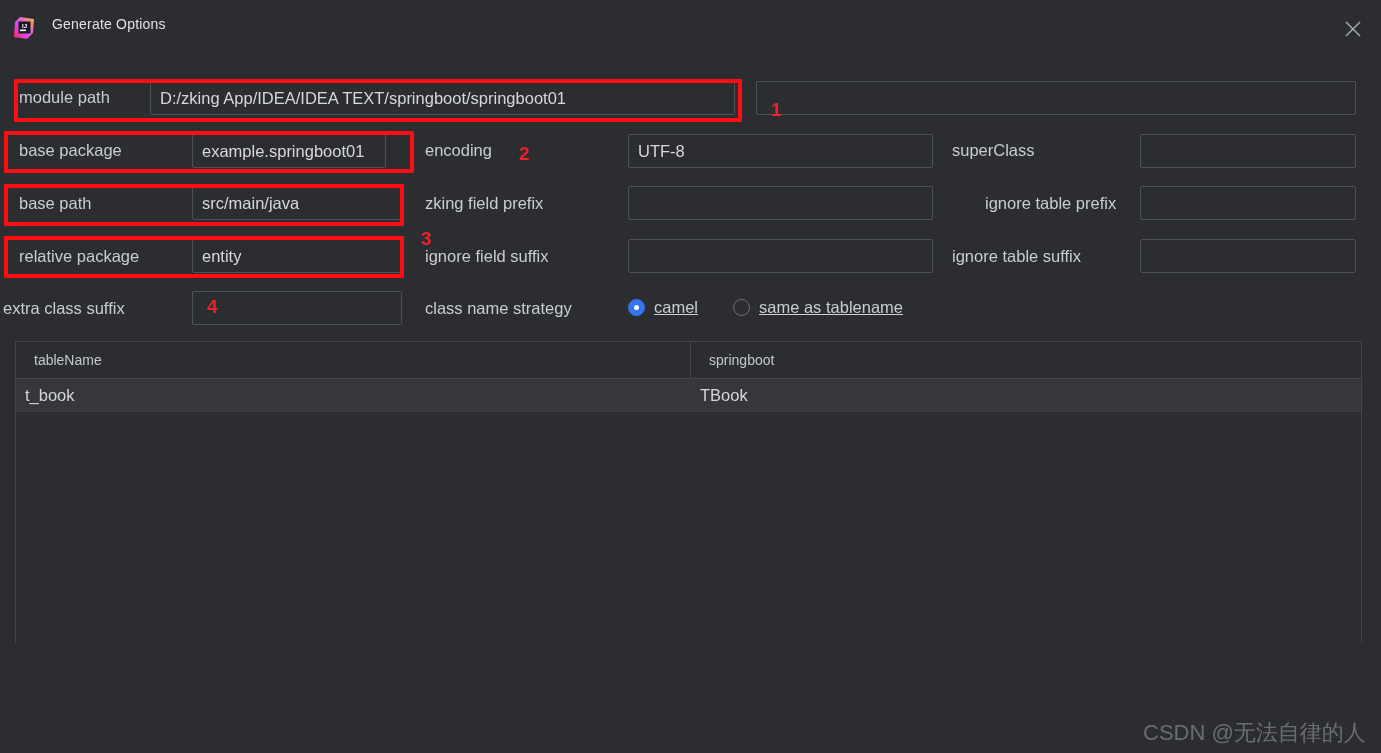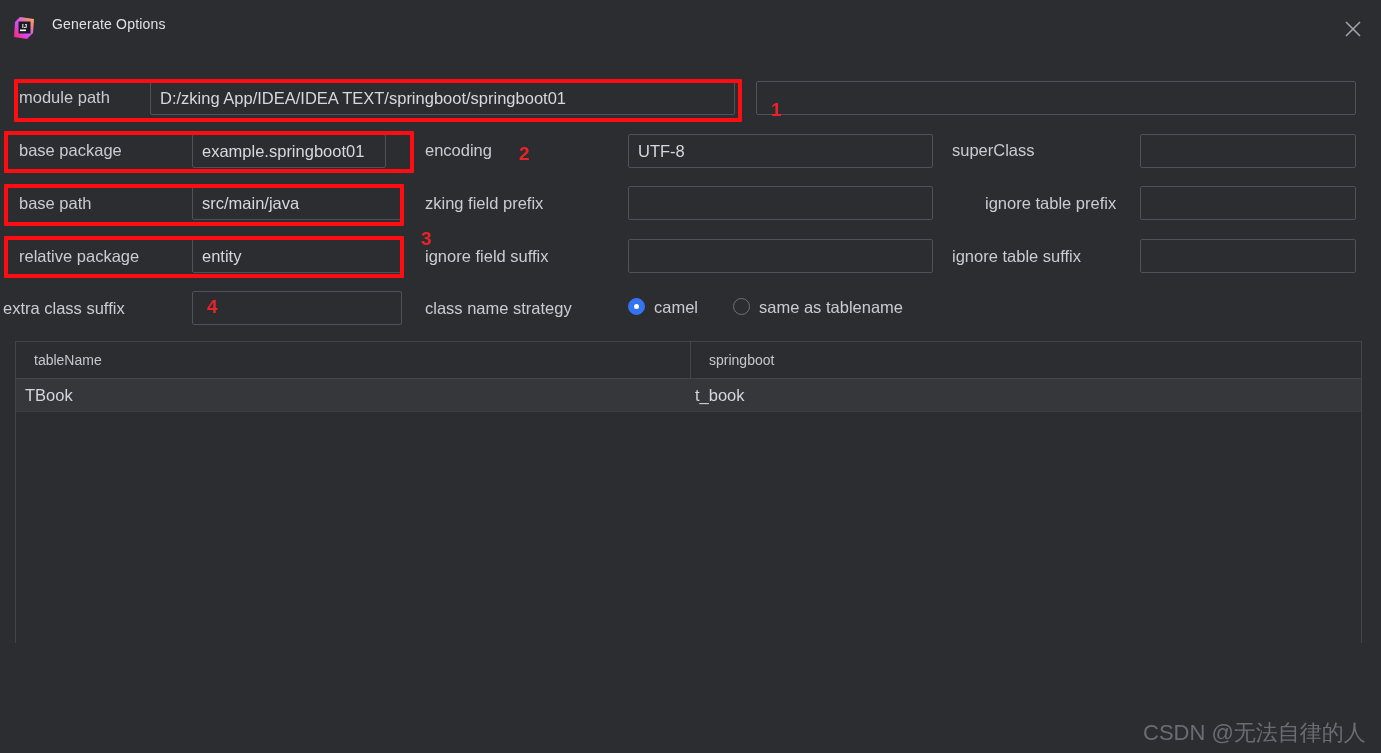--- a/index.html
+++ b/index.html
@@ -47,21 +47,21 @@
     font-family:"Liberation Sans","DejaVu Sans",sans-serif;
     font-size:16.5px;
     padding:0 9px;
     box-sizing:border-box;
     outline:none;
     height:34px;
   }
   .inp::placeholder{color:#6B6E74;}
 
   
-  .radio-wrap{position:absolute;display:flex;}
+  .radio-wrap{position:absolute;display:flex;align-items:center;text-decoration:underline;}
   .radio{
     width:17px;height:17px;border-radius:50%;
     border:1.5px solid #6E7177;box-sizing:border-box;
     display:inline-block;position:relative;flex:none;
     cursor:pointer;background:transparent;
   }
   .radio.on{background:#3574F0;border-color:#3574F0;}
   .radio.on:after{
     content:"";position:absolute;left:5px;top:5px;
     width:5px;height:5px;border-radius:50%;background:#fff;
@@ -196,22 +196,22 @@
     <span class="radio-lbl">same as tablename</span>
   </div>
 </div>
 
 <div class="tbl">
   <div class="tbl-head">
     <div class="th c1">tableName</div>
     <div class="th c2">springboot</div>
   </div>
   <div class="tbl-row">
+    <div class="td c1">t_book</div>
     <div class="td c2">TBook</div>
-    <div class="td c1">t_book</div>
   </div>
   <div class="tbl-body-fill"></div>
 </div>
 
 <div class="footer">
   
   
   
 </div>
 

